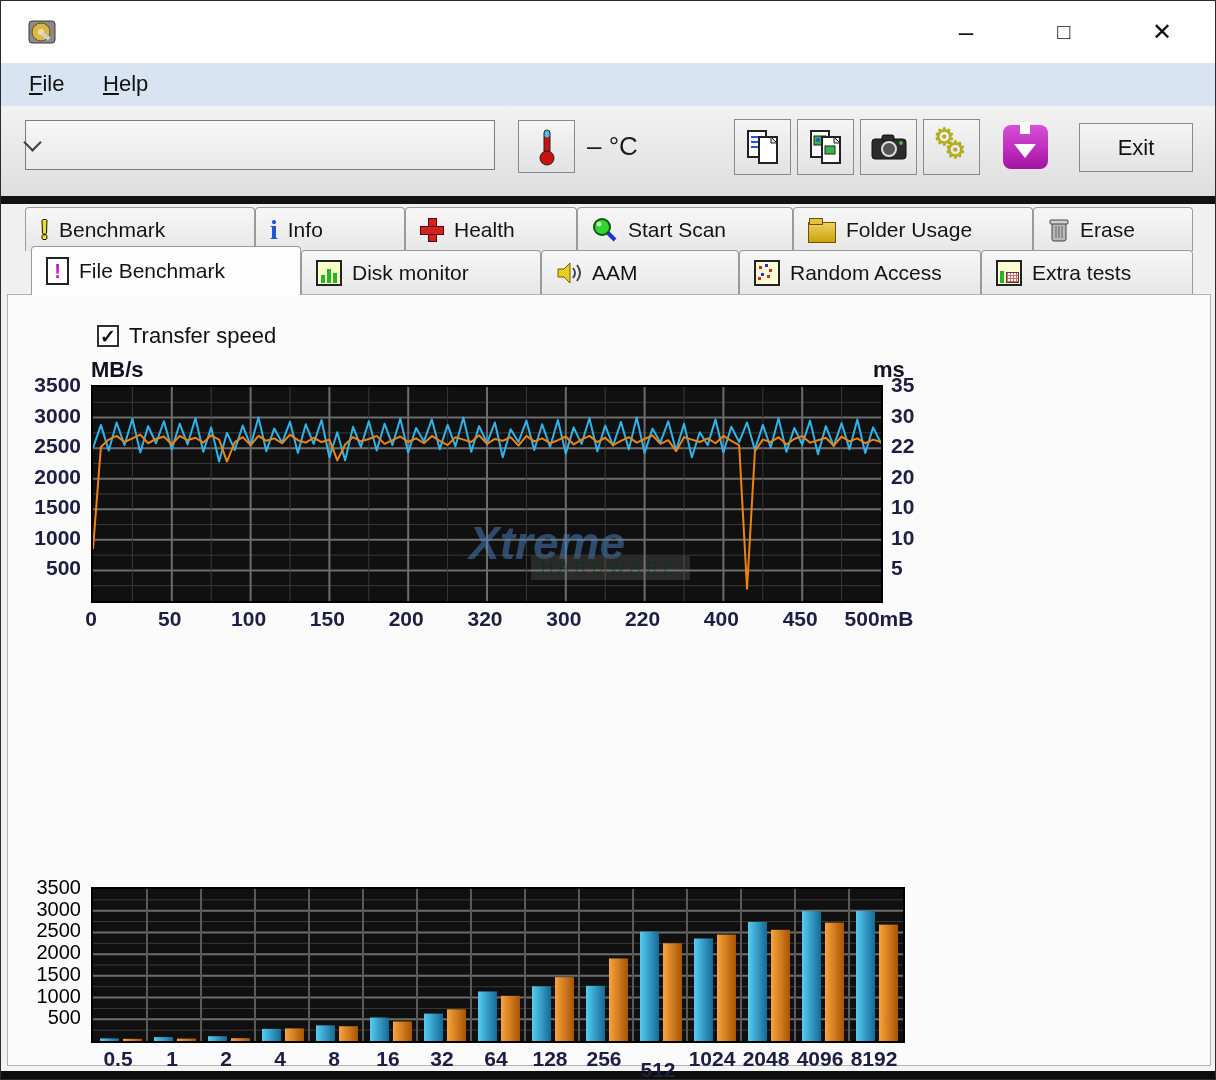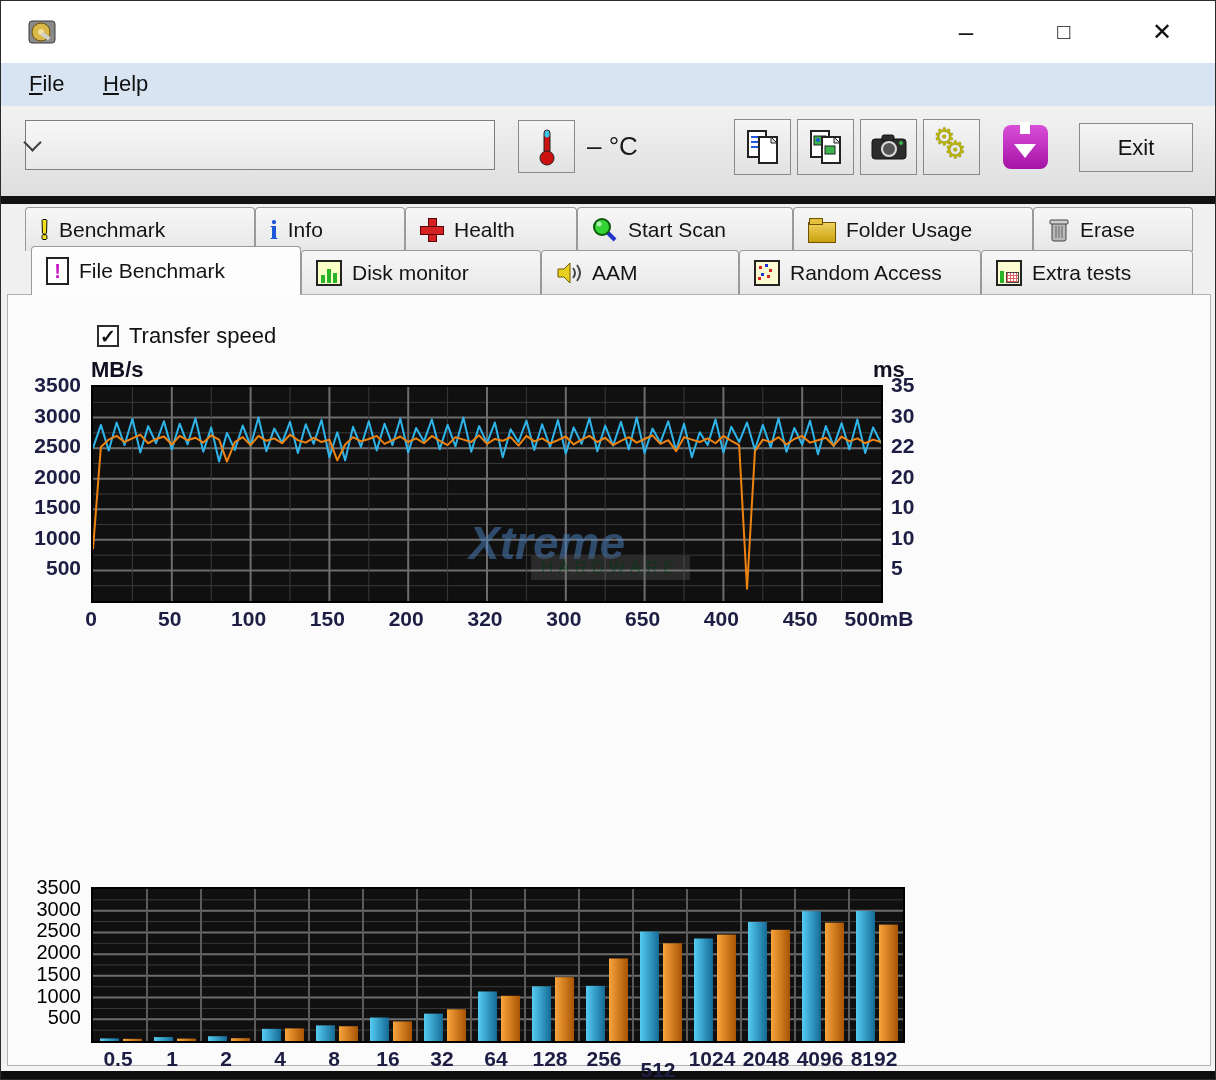--- a/index.html
+++ b/index.html
@@ -320,21 +320,21 @@
     <span class="y2tick" style="top: 110.286px;">10</span>
     <span class="y2tick" style="top: 140.857px;">10</span>
     <span class="y2tick" style="top: 171.429px;">5</span>
     <span class="xtick" style="left: 0px; top: 222px;">0</span>
     <span class="xtick" style="left: 78.8px; top: 222px;">50</span>
     <span class="xtick" style="left: 157.6px; top: 222px;">100</span>
     <span class="xtick" style="left: 236.4px; top: 222px;">150</span>
     <span class="xtick" style="left: 315.2px; top: 222px;">200</span>
     <span class="xtick" style="left: 394px; top: 222px;">320</span>
     <span class="xtick" style="left: 472.8px; top: 222px;">300</span>
-    <span class="xtick" style="left: 551.6px; top: 222px;">650</span>
+    <span class="xtick" style="left: 551.6px; top: 222px;">220</span>
     <span class="xtick" style="left: 630.4px; top: 222px;">400</span>
     <span class="xtick" style="left: 709.2px; top: 222px;">450</span>
     <span class="xtick" style="left: 788px; top: 222px;">500mB</span>
   </div>
 
 <div class="abs wm">
   <span class="wm-x">Xtreme</span>
   <span class="wm-hw">HARDWARE</span>
 </div>
 

